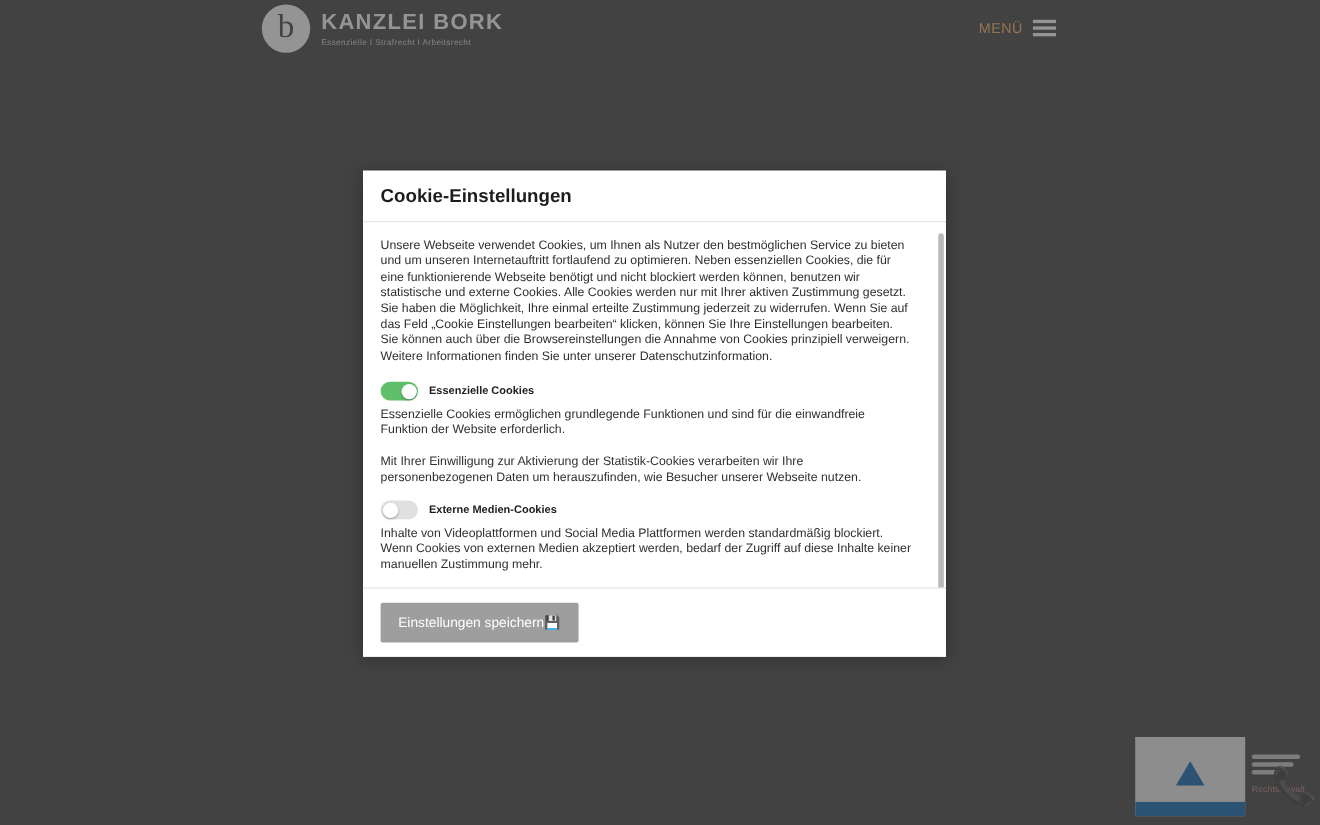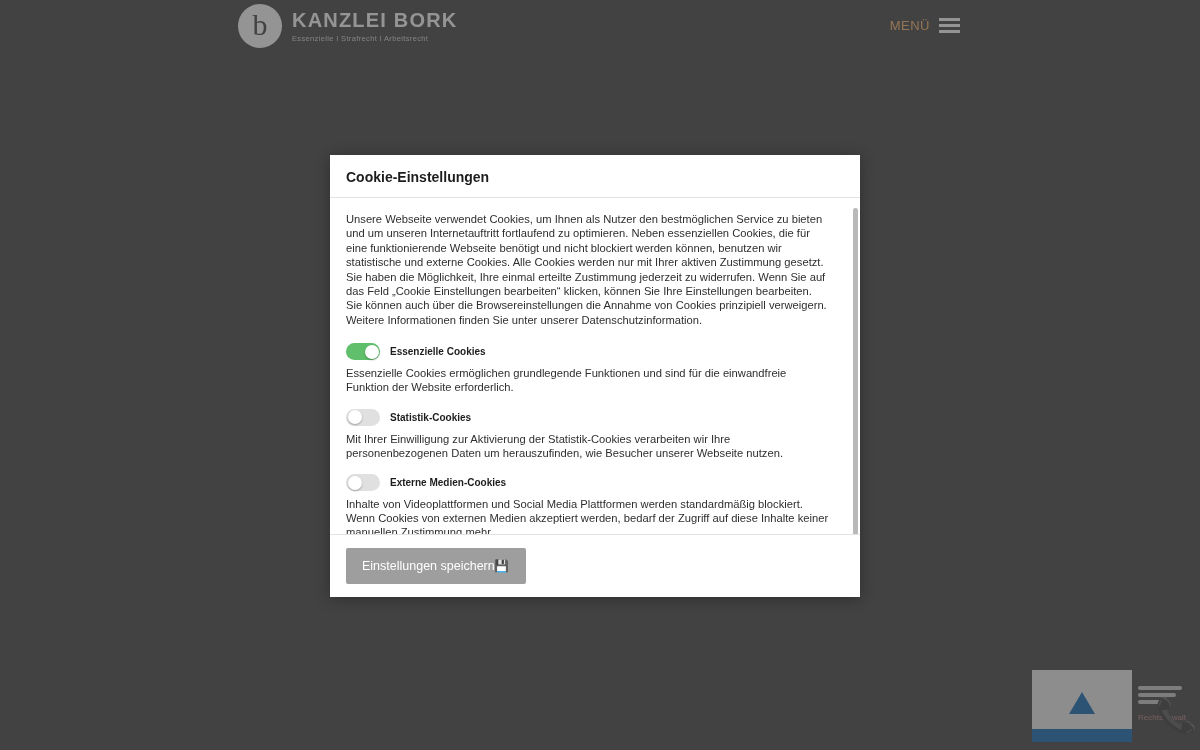--- a/index.html
+++ b/index.html
@@ -154,21 +154,21 @@
     z-index: 10;
     display: flex;
     flex-direction: column;
     box-shadow: 0 2px 14px rgba(0,0,0,0.3);
   }
   .dialog-header {
     padding: 14px 16px 12px 16px;
     border-bottom: 1px solid #e2e2e2;
   }
   .dialog-title {
-    font-size: 14px;
+    font-size: 17px;
     font-weight: bold;
     color: #1d1d1d;
   }
   .dialog-body {
     flex: 1;
     padding: 14px 16px 10px 16px;
     overflow: hidden;
     position: relative;
     border-bottom: 1px solid #e2e2e2;
   }
@@ -318,26 +318,20 @@
       <div class="option-head">
         <div class="toggle on">
           <div class="knob"></div>
         </div>
         <span class="option-label">Essenzielle Cookies</span>
       </div>
       <p class="option-desc">Essenzielle Cookies ermöglichen grundlegende Funktionen und sind für die einwandfreie Funktion der Website erforderlich.</p>
     </div>
 
     <div class="option">
-      <div class="option-head">
-        <div class="toggle">
-          <div class="knob"></div>
-        </div>
-        <span class="option-label">Statistik-Cookies</span>
-      </div>
       <p class="option-desc">Mit Ihrer Einwilligung zur Aktivierung der Statistik-Cookies verarbeiten wir Ihre personenbezogenen Daten um herauszufinden, wie Besucher unserer Webseite nutzen.</p>
     </div>
 
     <div class="option">
       <div class="option-head">
         <div class="toggle">
           <div class="knob"></div>
         </div>
         <span class="option-label">Externe Medien-Cookies</span>
       </div>

